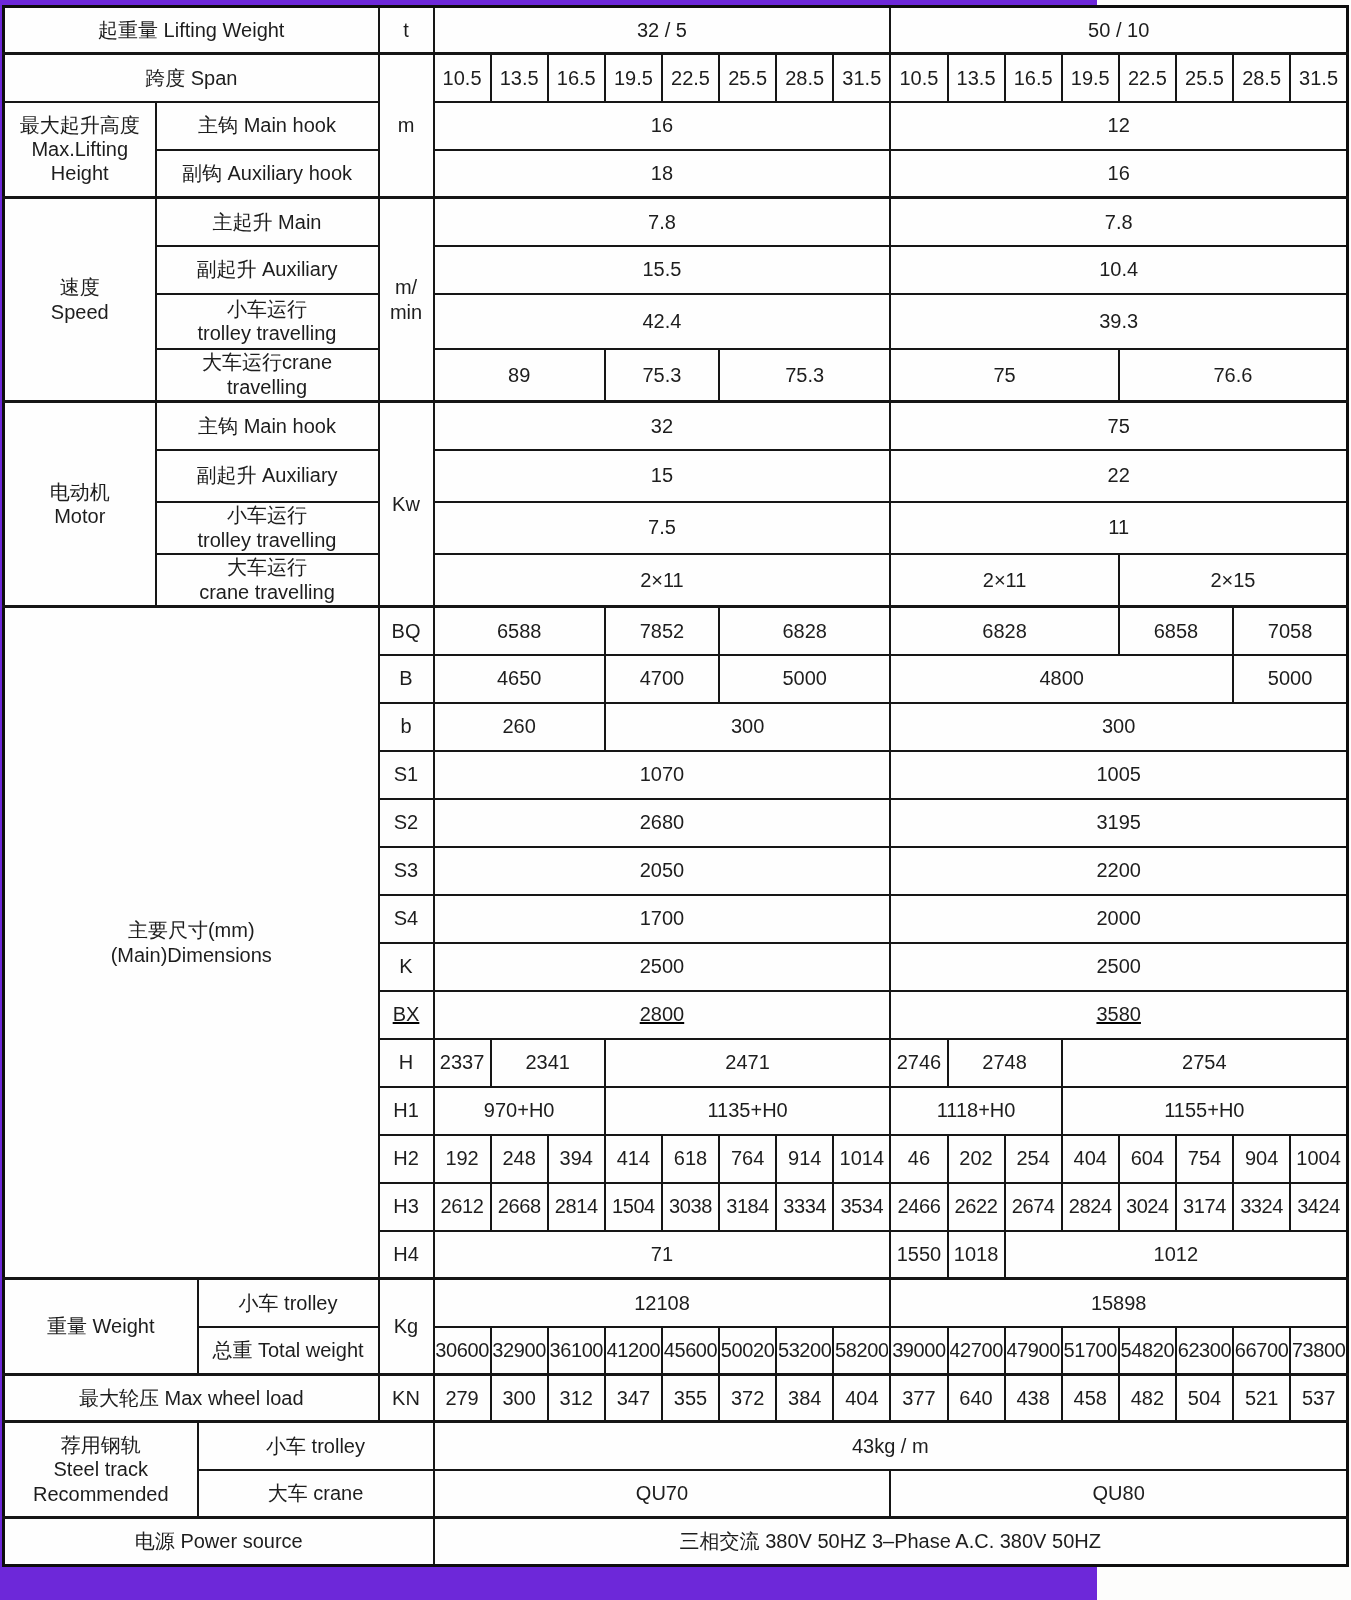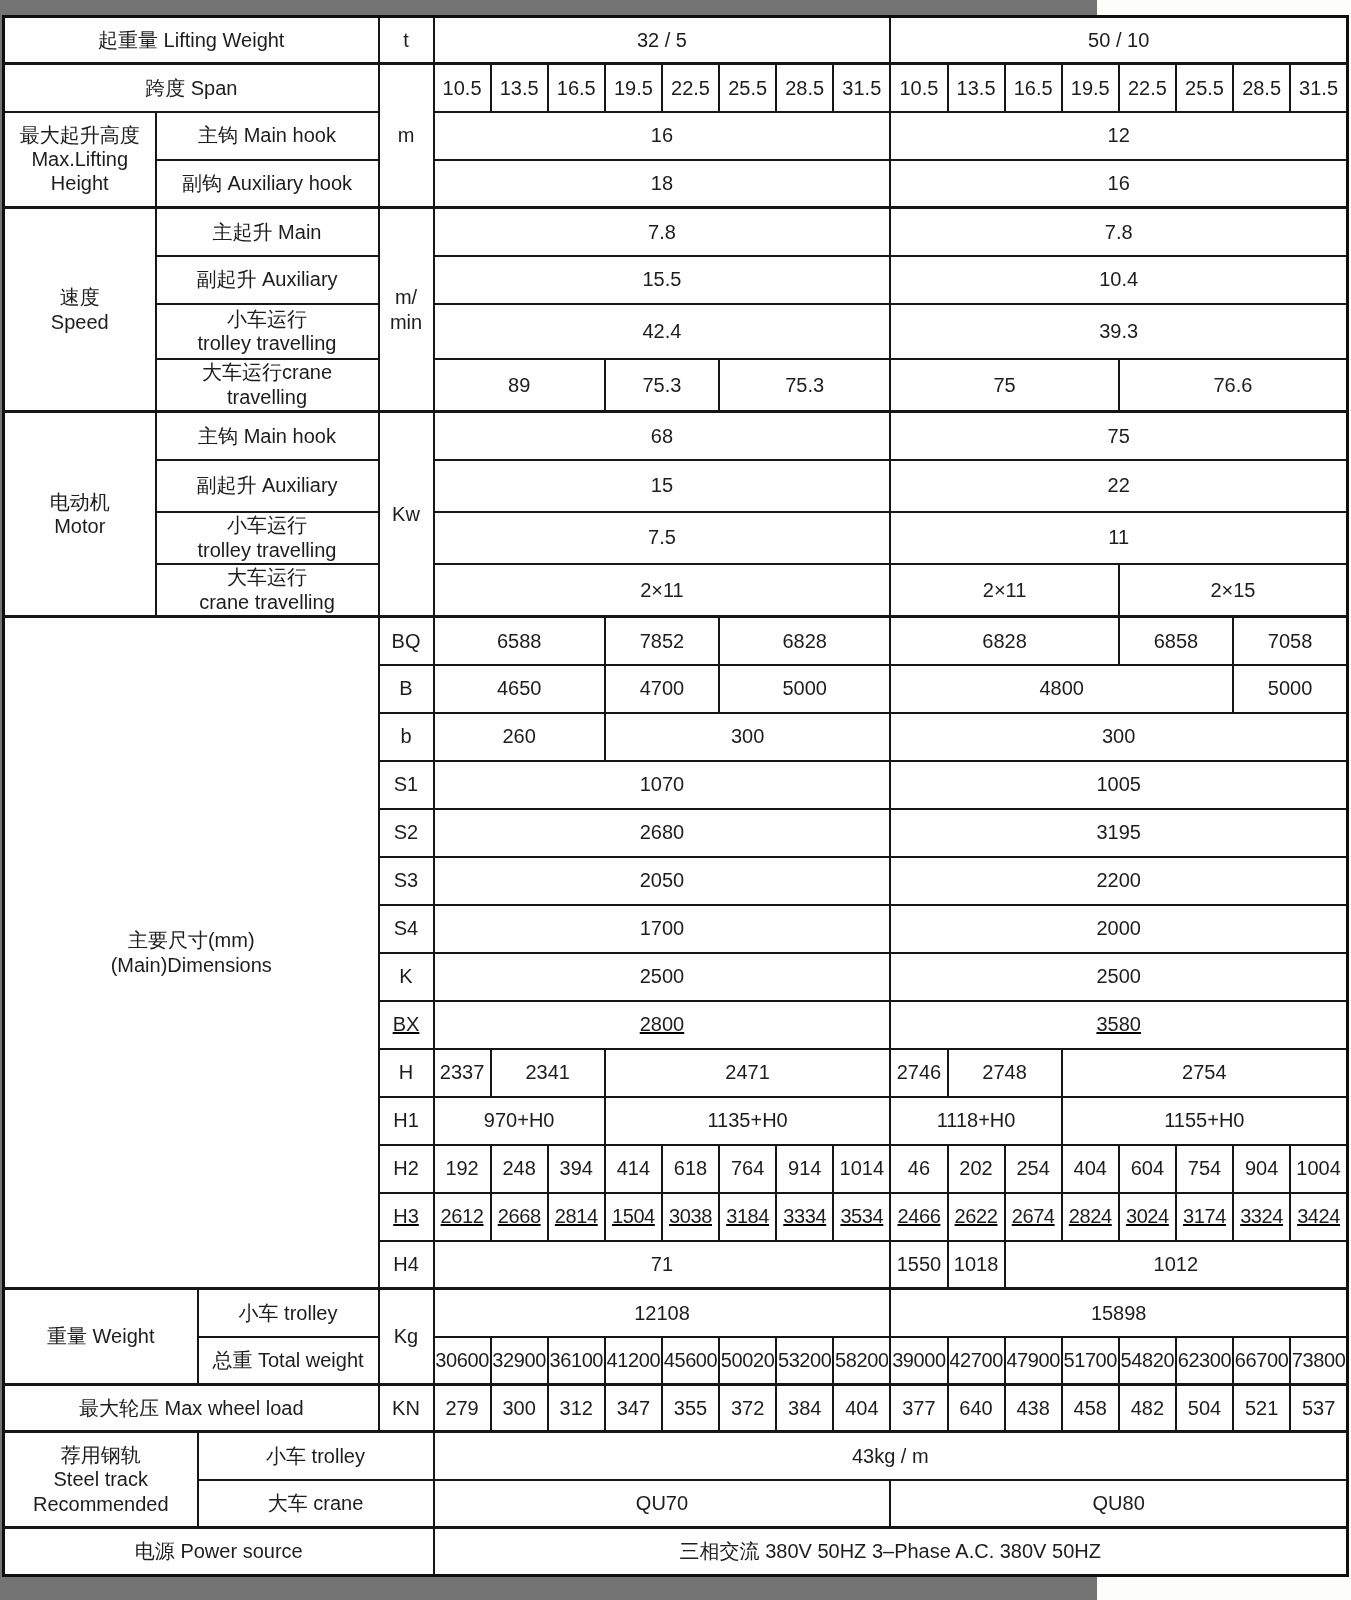--- a/index.html
+++ b/index.html
@@ -4,23 +4,23 @@
 <style>
   html, body {
     margin: 0;
     padding: 0;
     background: #fdfdfc;
     font-family: "Liberation Sans", "DejaVu Sans", sans-serif;
   }
   .sheet {
     width: 1097px;
     height: 1600px;
-    background: #737373;
+    background: #6d28d9;
     box-sizing: border-box;
-    padding: 15px 2px;
+    padding: 5px 2px;
   }
   table.spec {
     border-collapse: collapse;
     table-layout: fixed;
     width: 1347px;
     background: #fefefe;
     border: 3px solid #0e0e0e;
   }
   table.spec td {
     border: 2px solid #161616;
@@ -133,21 +133,21 @@
           <td colspan="2" class="data">75.3</td>
           <td colspan="3" class="data">75.3</td>
           <td colspan="4" class="data">75</td>
           <td colspan="4" class="data">76.6</td>
         </tr>
         <tr class="tt" style="height: 48px;">
           <td rowspan="4" class="label">电动机
 Motor</td>
           <td colspan="2" class="label">主钩 Main hook</td>
           <td rowspan="4" class="unit">Kw</td>
-          <td colspan="8" class="data">68</td>
+          <td colspan="8" class="data">32</td>
           <td colspan="8" class="data">75</td>
         </tr>
         <tr style="height: 52px;">
           <td colspan="2" class="label">副起升 Auxiliary</td>
           <td colspan="8" class="data">15</td>
           <td colspan="8" class="data">22</td>
         </tr>
         <tr style="height: 52px;">
           <td colspan="2" class="label">小车运行
 trolley travelling</td>
@@ -244,21 +244,21 @@
           <td class="data">1014</td>
           <td class="data">46</td>
           <td class="data">202</td>
           <td class="data">254</td>
           <td class="data">404</td>
           <td class="data">604</td>
           <td class="data">754</td>
           <td class="data">904</td>
           <td class="data">1004</td>
         </tr>
-        <tr style="height: 48px; text-decoration: underline;">
+        <tr style="height: 48px;">
           <td class="unit">H3</td>
           <td class="data-sm">2612</td>
           <td class="data-sm">2668</td>
           <td class="data-sm">2814</td>
           <td class="data-sm">1504</td>
           <td class="data-sm">3038</td>
           <td class="data-sm">3184</td>
           <td class="data-sm">3334</td>
           <td class="data-sm">3534</td>
           <td class="data-sm">2466</td>

